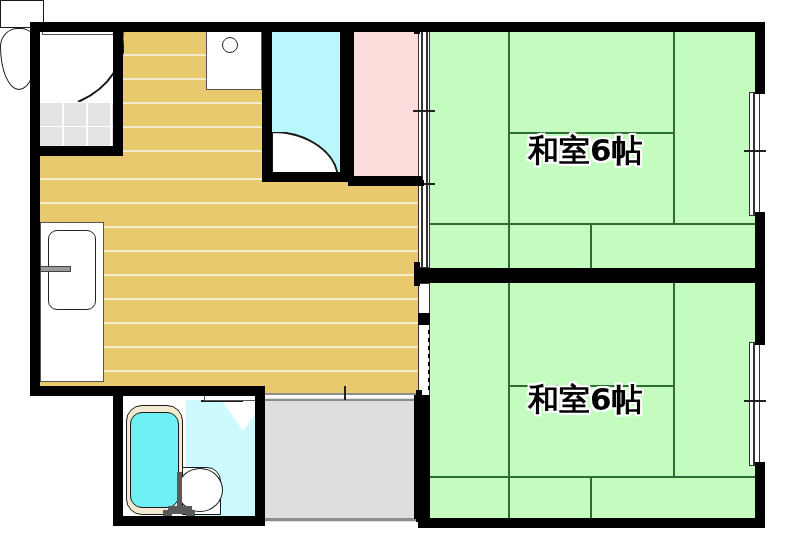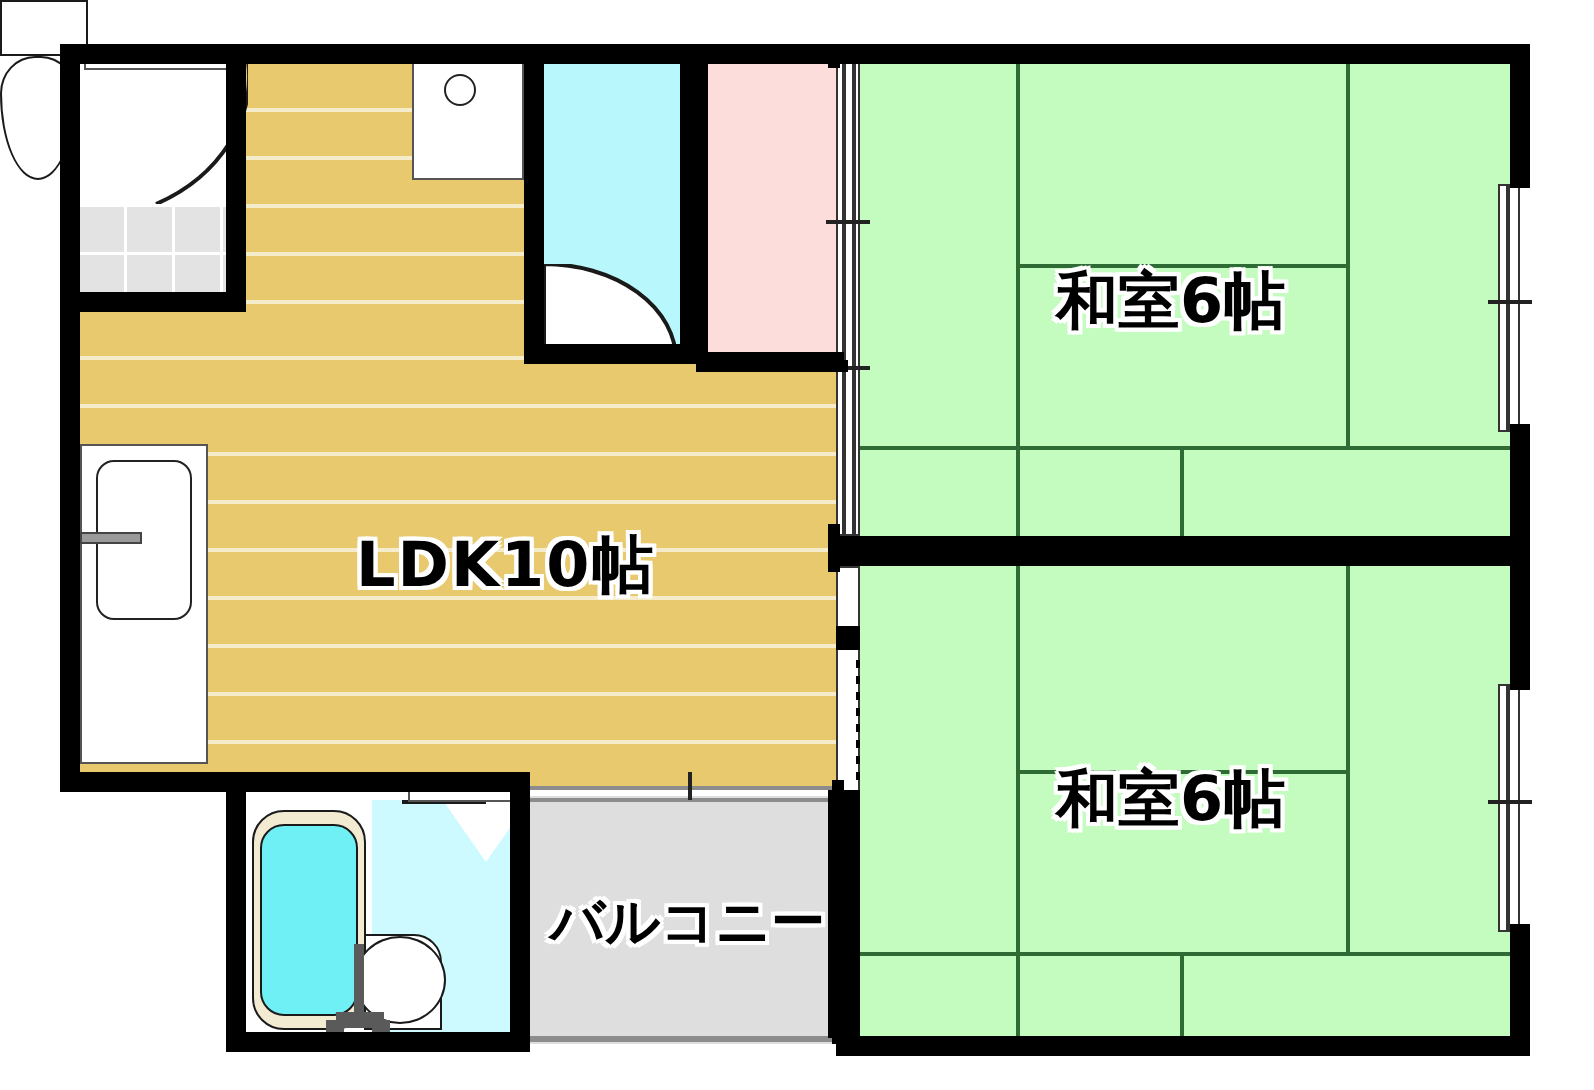--- a/index.html
+++ b/index.html
@@ -297,21 +297,19 @@
 
   <div class="wall" style="left:414px; top:22px; width:6px; height:12px;"></div>
   <div class="wall" style="left:414px; top:262px; width:6px; height:24px;"></div>
   <div class="wall" style="left:414px; top:395px; width:16px; height:124px;"></div>
   <div class="wall" style="left:416px; top:390px; width:6px; height:132px;"></div>
 
   <div class="wall" style="left:418px; top:180px; width:6px; height:6px;"></div>
   <div class="wall" style="left:418px; top:313px; width:12px; height:12px;"></div>
 
 
-  <div class="label lbl-ldk" style="left:178px; top:262px;">LDK10帖</div>
 
   <div class="label lbl-washitsu" style="left:528px; top:130px;">和室6帖</div>
 
   <div class="label lbl-washitsu" style="left:528px; top:379px;">和室6帖</div>
 
-  <div class="label lbl-balcony" style="left:275px; top:443px;">バルコニー</div>
 
 </div>
 
 </body></html>

